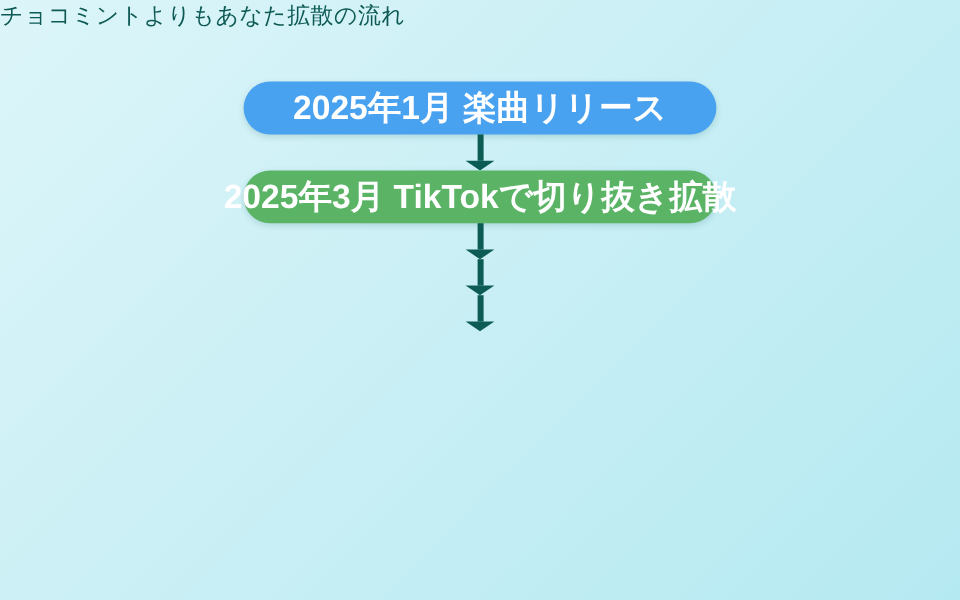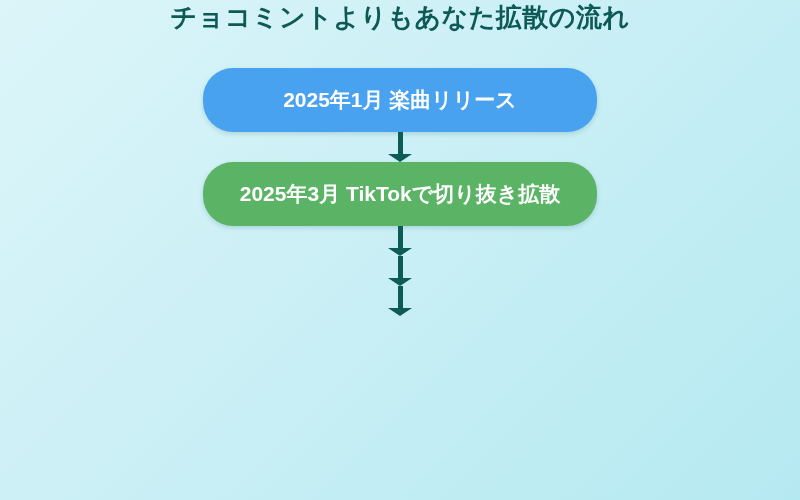--- a/index.html
+++ b/index.html
@@ -12,45 +12,44 @@
     height: 500px;
     overflow: hidden;
     background: linear-gradient(135deg, var(--bg-start) 0%, var(--bg-end) 100%);
     font-family: "Liberation Sans", "DejaVu Sans", sans-serif;
   }
   .infographic-title {
     position: absolute;
     top: 3px;
     left: 0;
     width: 100%;
-    text-align: center;
-    font-size: 26px;
+    font-size: 19px;
     line-height: 1.15;
-    font-weight: bold;
+    font-weight: normal;
     color: var(--title-color);
     letter-spacing: 0.5px;
   }
   .flow {
     position: absolute;
     top: 68px;
     left: 50%;
     transform: translateX(-50%);
     display: flex;
     flex-direction: column;
     align-items: center;
   }
   .flow-box {
     width: 394px;
-    height: 64px;
+    height: 44px;
     border-radius: 30px;
     display: flex;
     align-items: center;
     justify-content: center;
     color: var(--box-text-color);
-    font-size: 21px;
+    font-size: 28px;
     font-weight: bold;
     white-space: nowrap;
     box-shadow: 0 2px 5px rgba(13, 91, 85, 0.18);
   }
   .flow-arrow {
     height: 30px;
     display: flex;
     flex-direction: column;
     align-items: center;
     justify-content: flex-start;

